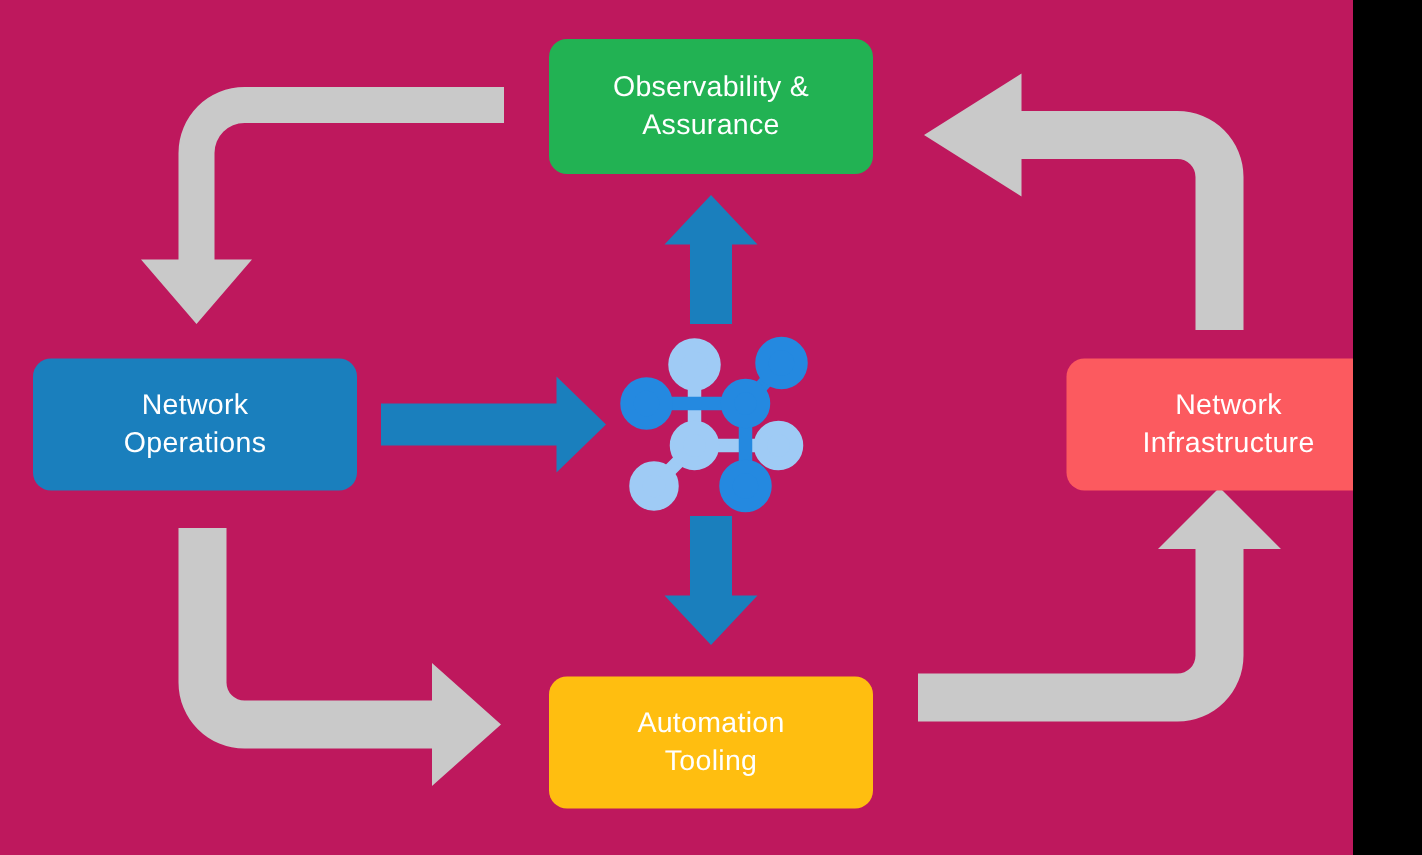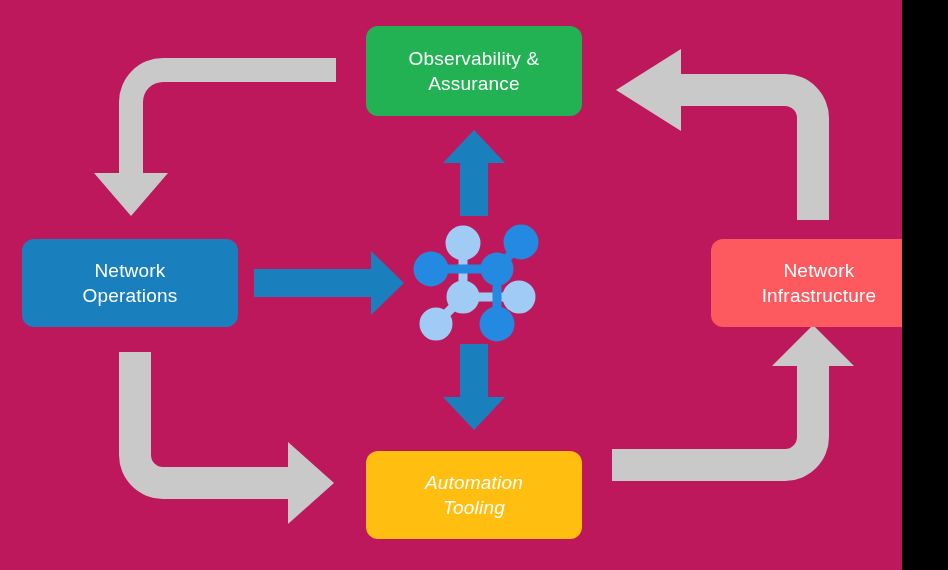--- a/index.html
+++ b/index.html
@@ -29,21 +29,21 @@
     z-index:5;
     padding:4px 10px;
     box-sizing:border-box;
   }
   .node-box .label{white-space:pre-line;display:block;}
 
   
   #box-observability{ left:366px; top:26px;  width:216px; height:90px; }
   #box-operations  { left:22px;  top:239px; width:216px; height:88px; }
   #box-infrastructure{ left:711px; top:239px; width:216px; height:88px; }
-  #box-automation  { left:366px; top:451px; width:216px; height:88px;font-style:italic; }
+  #box-automation  { left:366px; top:451px; width:216px; height:88px; }
 
   
   #art{ position:absolute; left:0; top:0; width:948px; height:570px; z-index:2; }
 </style>
 </head>
 <body>
 
 <div id="canvas">
 
   <svg id="art" viewBox="0 0 948 570">

